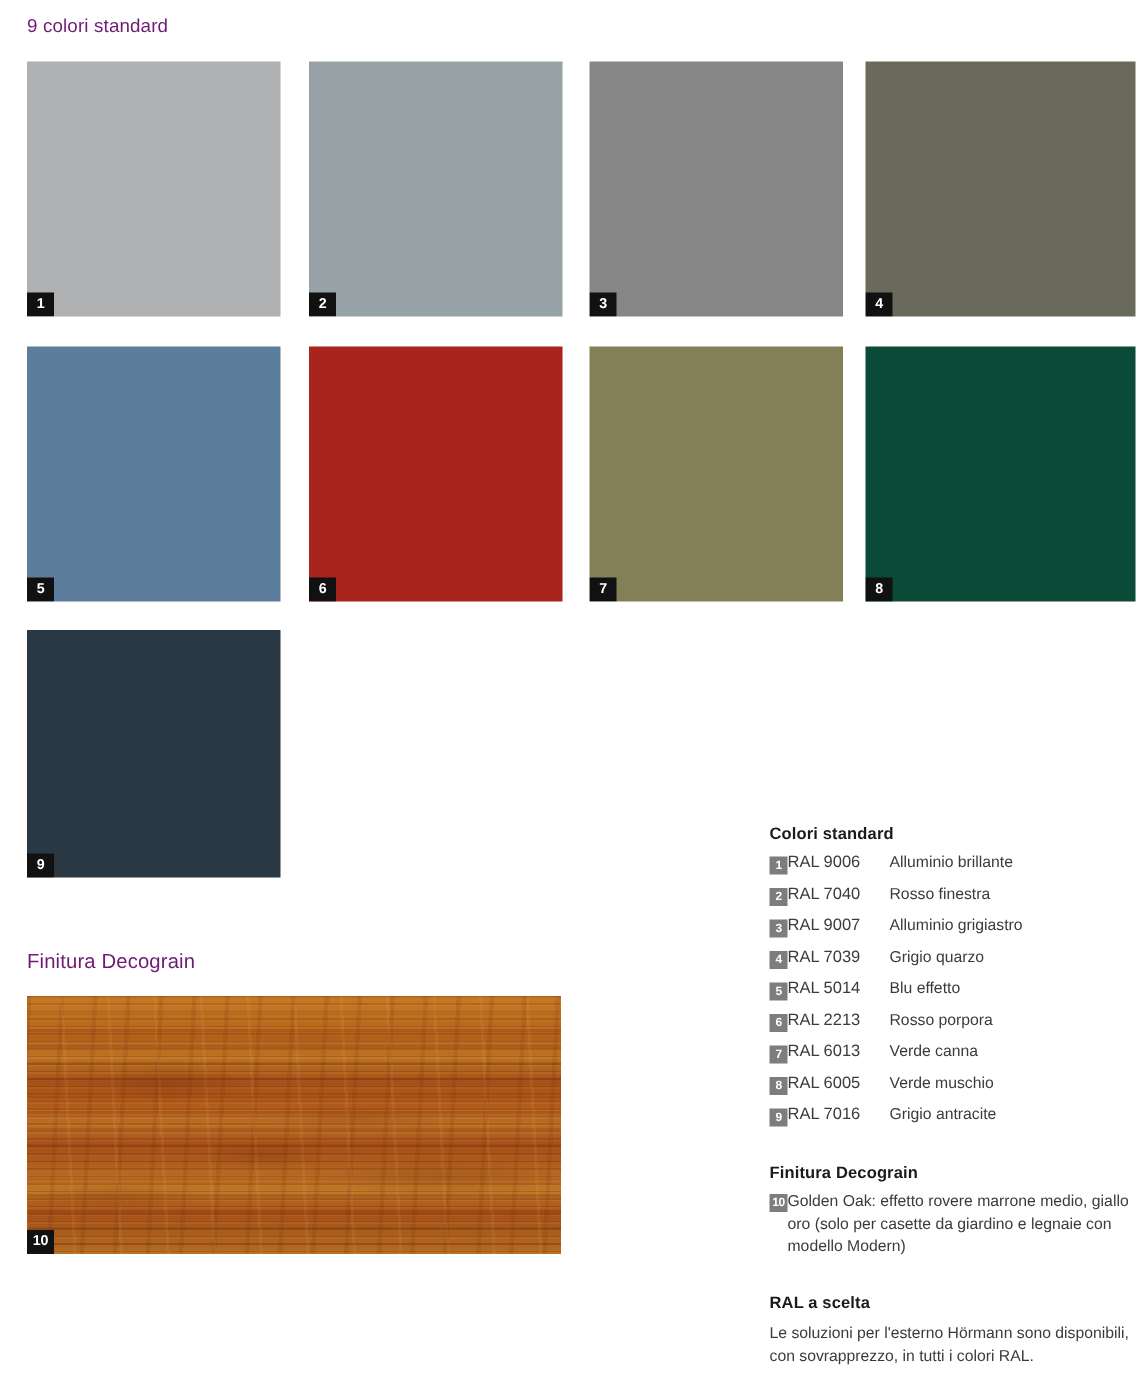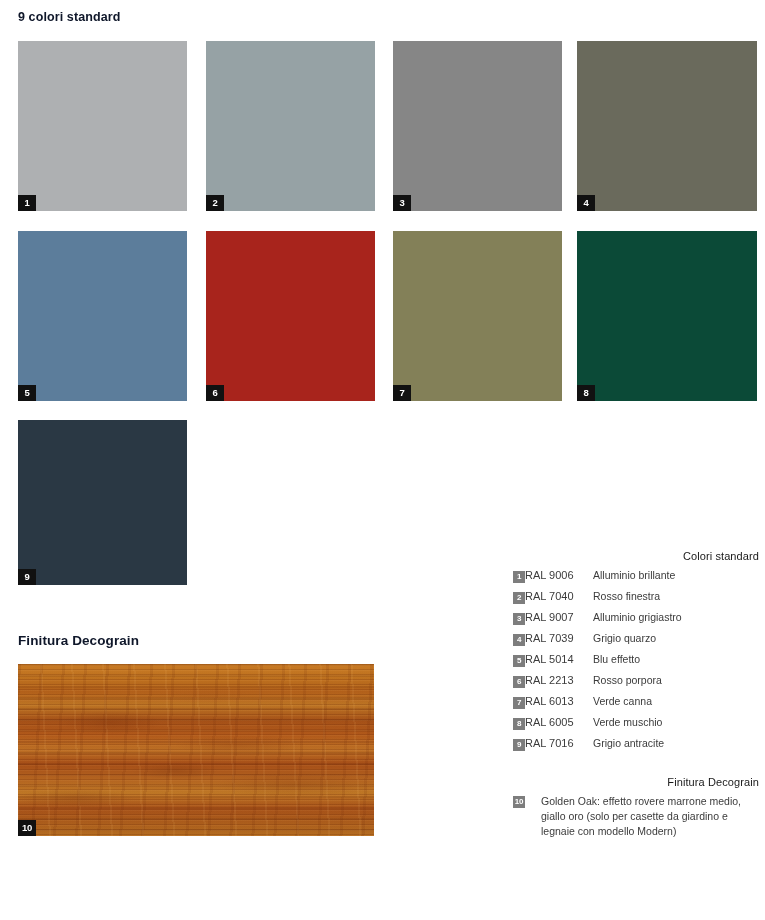--- a/index.html
+++ b/index.html
@@ -13,23 +13,23 @@
     position: relative;
     font-family: "Liberation Sans", sans-serif;
     color: #1a1a1a;
     overflow: hidden;
   }
 
   
   .section-title {
     position: absolute;
     font-size: 12.5px;
-    font-weight: bold;
+    font-weight: normal;
     letter-spacing: 0.1px;
-    color: #0f172a;
+    color: #701a75;
   }
   #title-standard { left: 18px; top: 10px; }
   #title-decograin { left: 18px; top: 633px; font-size: 13.5px; }
 
   
   .swatch {
     position: absolute;
     overflow: hidden;
   }
   .swatch-badge {
@@ -133,25 +133,24 @@
 
   
   .legend {
     position: absolute;
     left: 513px;
     top: 550px;
     width: 246px;
   }
   .legend-heading {
     font-size: 11px;
-    font-weight: normal;
+    font-weight: bold;
     color: #1a1a1a;
     margin: 0 0 7px 0;
     letter-spacing: 0.1px;
-    text-align: right;
   }
   .legend-row {
     display: flex;
     align-items: flex-start;
     height: 21px;
   }
   .legend-badge {
     flex: 0 0 auto;
     width: 12px;
     height: 12px;
@@ -176,21 +175,21 @@
     color: #3b3b3b;
   }
 
   .legend-block { margin-top: 18px; }
   .legend-block .legend-heading { margin-bottom: 6px; }
   .deco-row {
     display: flex;
     align-items: flex-start;
   }
   .deco-text {
-    margin-left: 16px;
+    margin-left: 0;
     font-size: 10.5px;
     line-height: 15px;
     color: #3b3b3b;
   }
   .ral-block { margin-top: 24px; }
   .ral-text {
     font-size: 10.5px;
     line-height: 15px;
     color: #3b3b3b;
     margin-top: 6px;
@@ -294,14 +293,18 @@
     </div>
 
   <div class="legend-block">
     <div class="legend-heading">Finitura Decograin</div>
     <div class="deco-row">
       <div class="legend-badge">10</div>
       <div class="deco-text">Golden Oak: effetto rovere marrone medio, giallo oro (solo per casette da giardino e legnaie con modello Modern)</div>
     </div>
   </div>
 
+  <div class="ral-block">
+    <div class="legend-heading">RAL a scelta</div>
+    <div class="ral-text">Le soluzioni per l'esterno Hörmann sono disponibili, con sovrapprezzo, in tutti i colori RAL.</div>
+  </div>
 
 </div>
 
 </body></html>

